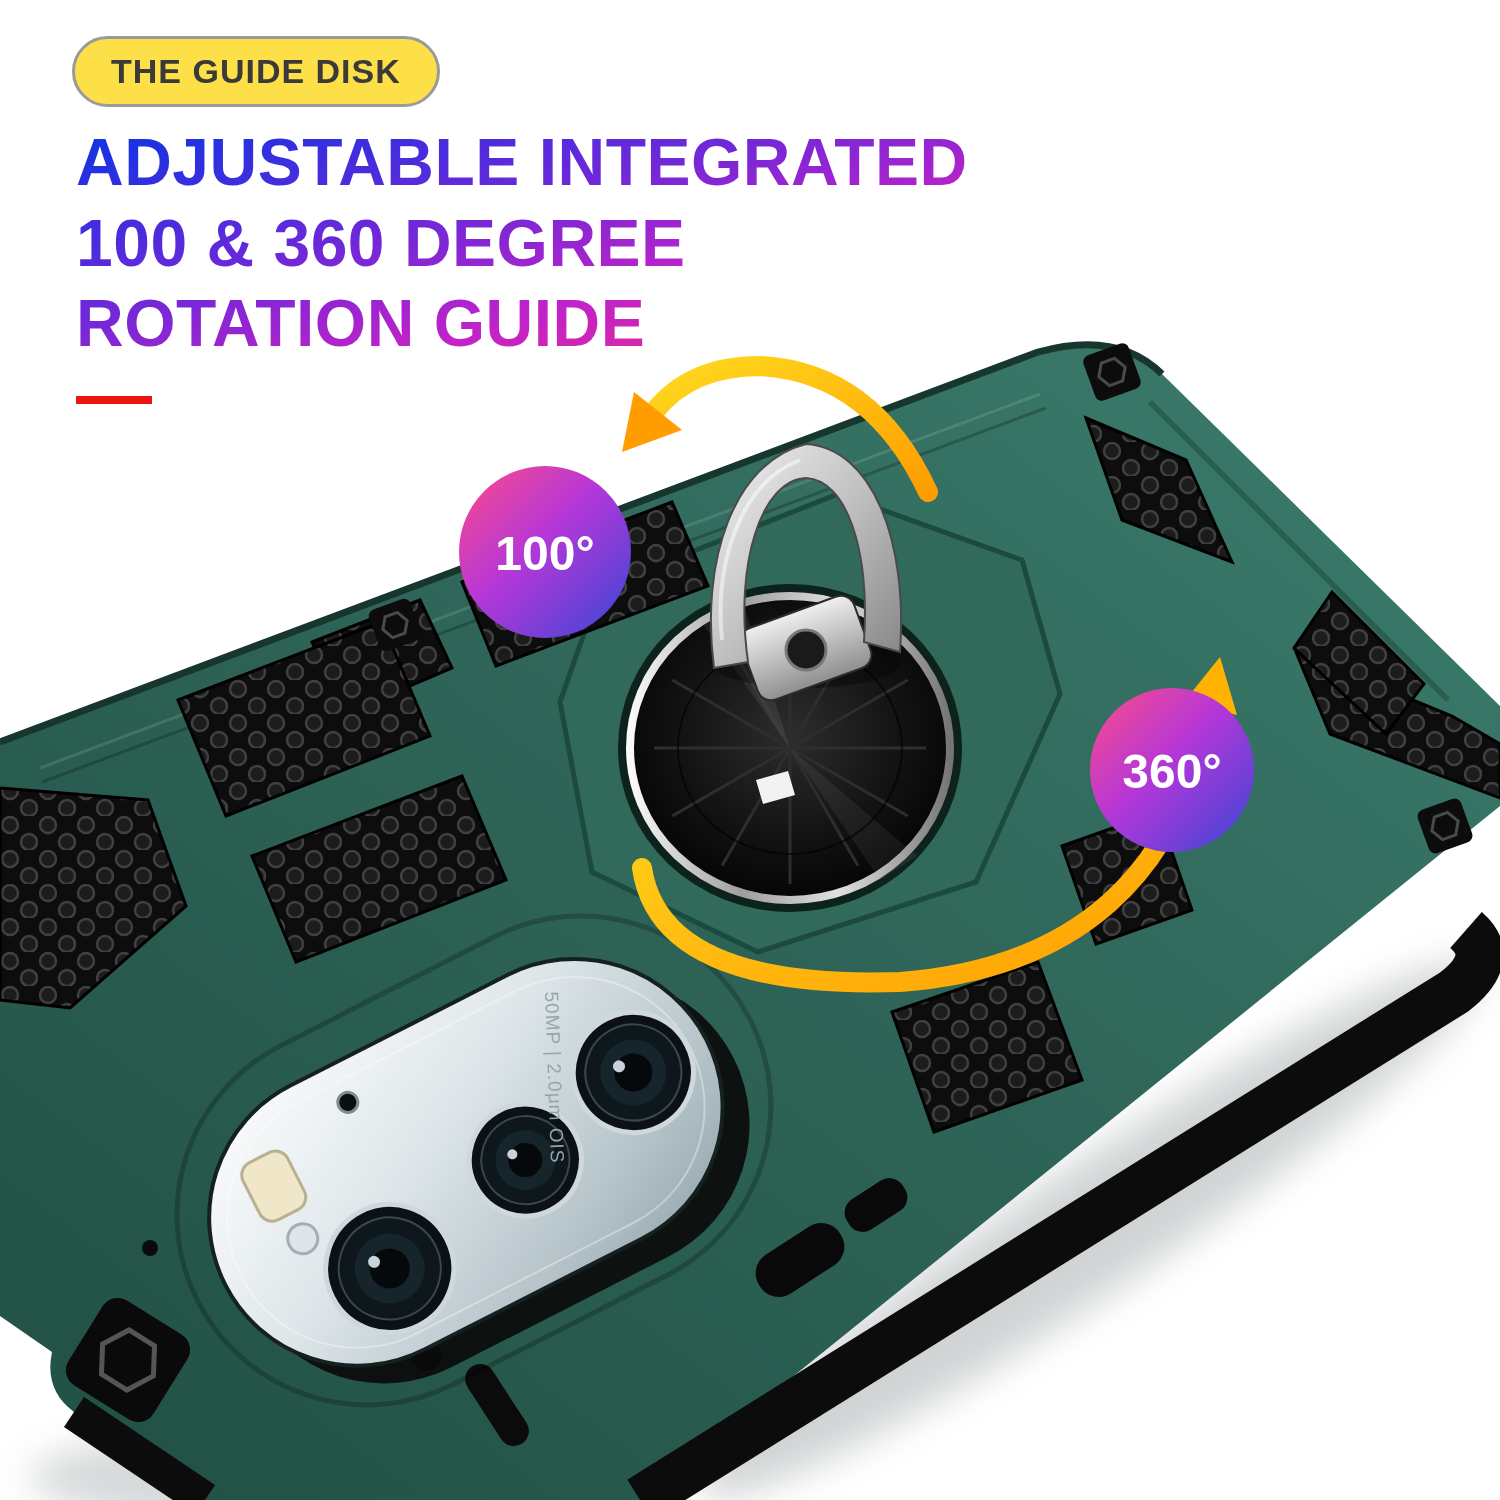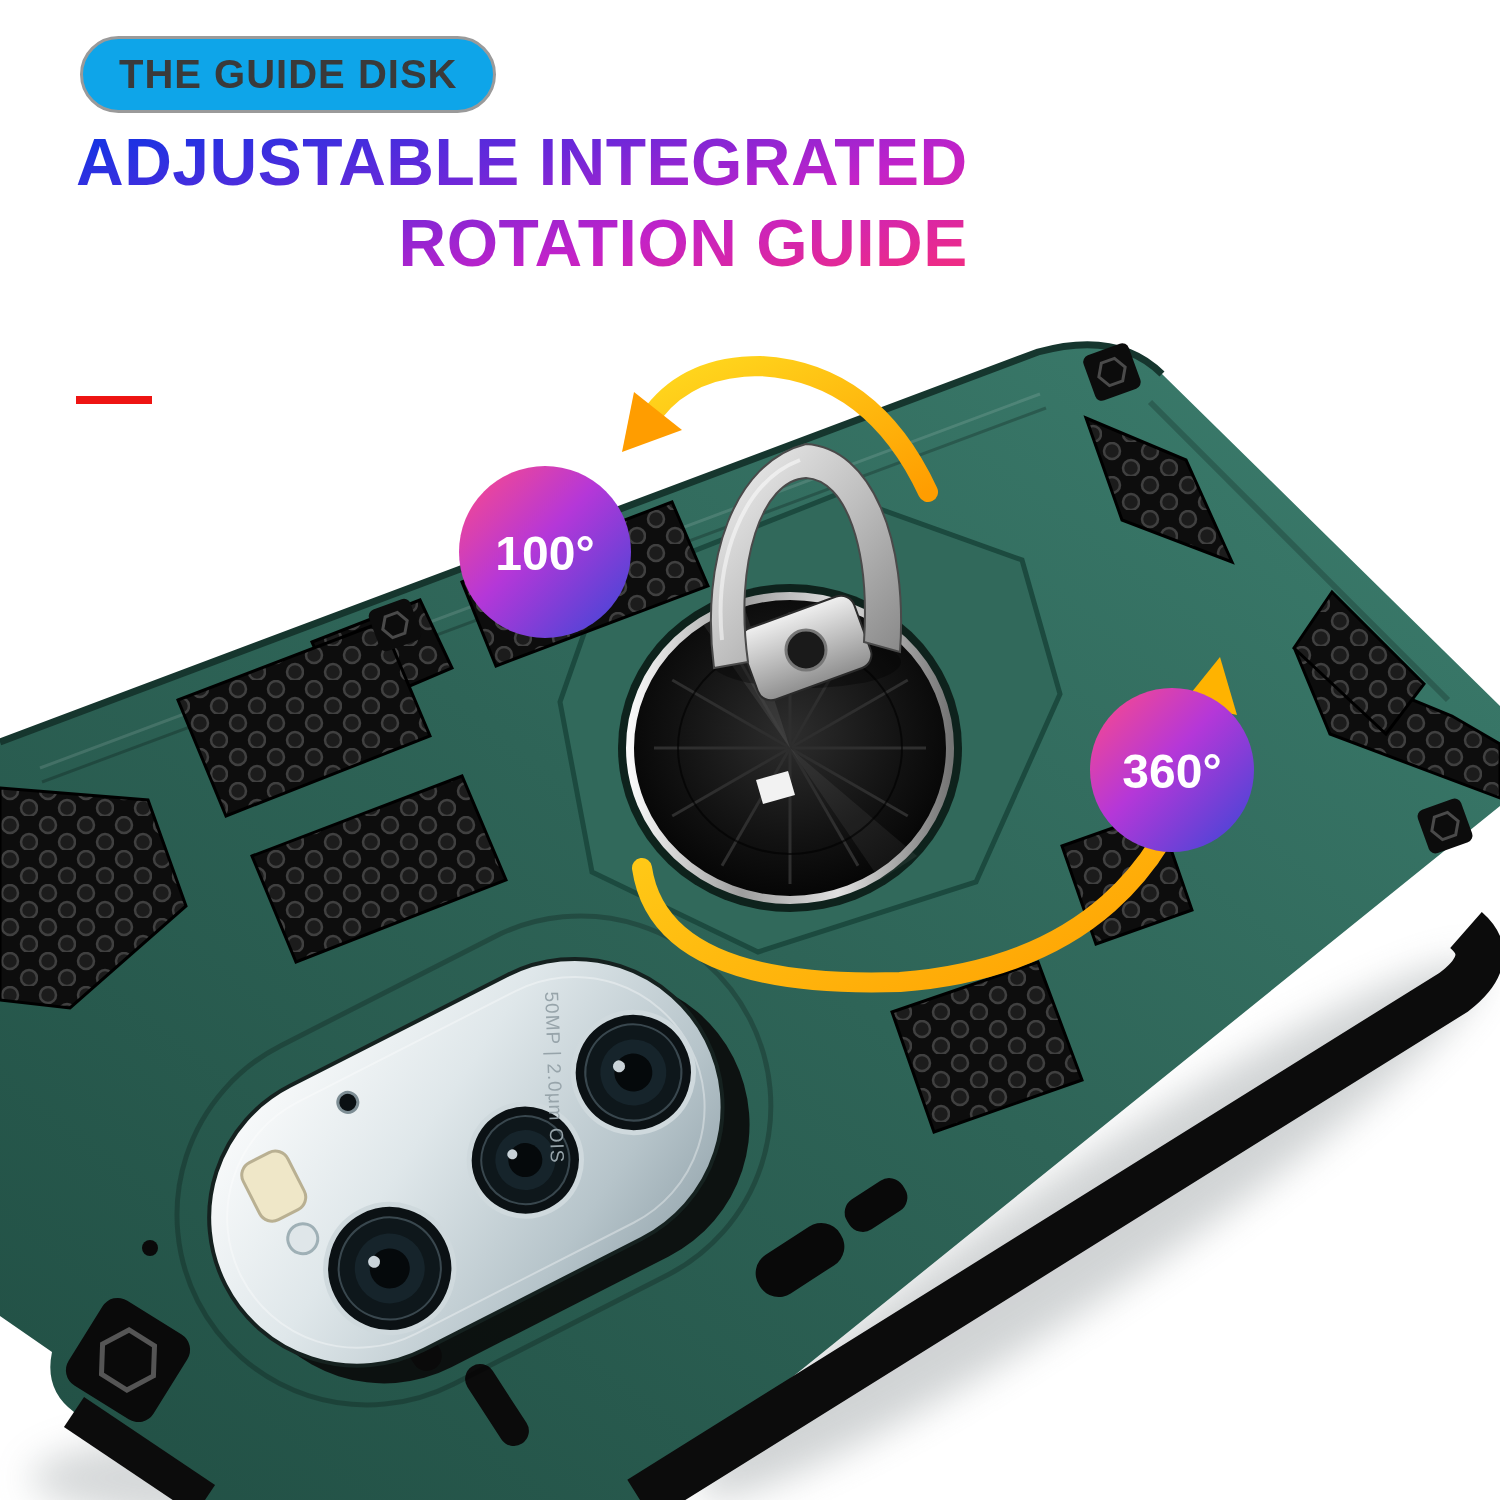--- a/index.html
+++ b/index.html
@@ -1,52 +1,53 @@
 <!DOCTYPE html>
 <html><head>
 <meta charset="utf-8">
 <style>
   html,body{margin:0;padding:0;background:#ffffff;}
   .stage{
     position:relative;width:1500px;height:1500px;overflow:hidden;
     background:#ffffff;font-family:"Liberation Sans",sans-serif;
   }
   .badge{
-    position:absolute;left:80px;top:36px;
+    position:absolute;left:72px;top:36px;
     border:3px solid #9a9a9a;border-radius:44px;
     padding:13px 36px;
-    font-size:40px;font-weight:bold;letter-spacing:1px;color:#3a3a3a;
-    background:#0ea5e9;
+    font-size:34px;font-weight:bold;letter-spacing:1px;color:#3a3a3a;
+    background:#fde047;
   }
   .headline{
     position:absolute;left:76px;top:122px;margin:0;
     font-size:66px;font-weight:800;line-height:1.22;letter-spacing:0.5px;
     background:linear-gradient(165deg,#1733e3 6%,#6d28d9 40%,#c222c9 66%,#ee2b86 94%);
     -webkit-background-clip:text;background-clip:text;color:transparent;
   }
-  .headline span{display:block;text-align:right;}
+  .headline span{display:block;}
   .red-dash{
     position:absolute;left:76px;top:396px;width:76px;height:8px;
     background:#ee1412;
   }
   svg{position:absolute;left:0;top:0;}
   .callout-text{font-family:"Liberation Sans",sans-serif;font-weight:bold;fill:#ffffff;}
   .spec-text{font-family:"Liberation Sans",sans-serif;letter-spacing:1px;fill:#97a4aa;}
 </style>
 </head>
 <body>
 
 <div class="stage">
 
   <div class="badge">
     <span>THE GUIDE DISK</span>
   </div>
 
   <h1 class="headline">
     <span>ADJUSTABLE INTEGRATED</span>
+    <span>100 &amp; 360 DEGREE</span>
     <span>ROTATION GUIDE</span>
   </h1>
 
   <div class="red-dash"></div>
 
   <svg width="1500" height="1500" viewBox="0 0 1500 1500">
     <defs>
       <linearGradient id="caseGrad" x1="1" y1="0" x2="0" y2="1">
         <stop offset="0" stop-color="#3f publi"></stop>
       </linearGradient>

